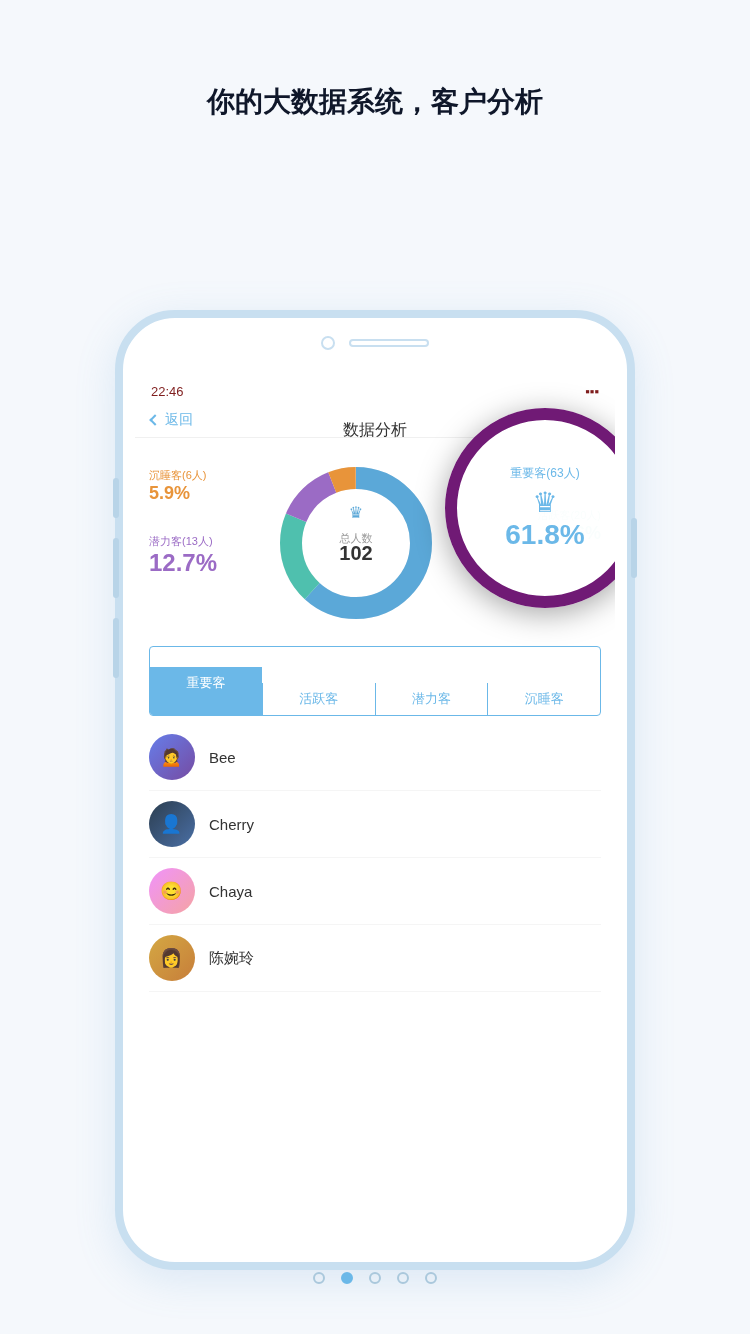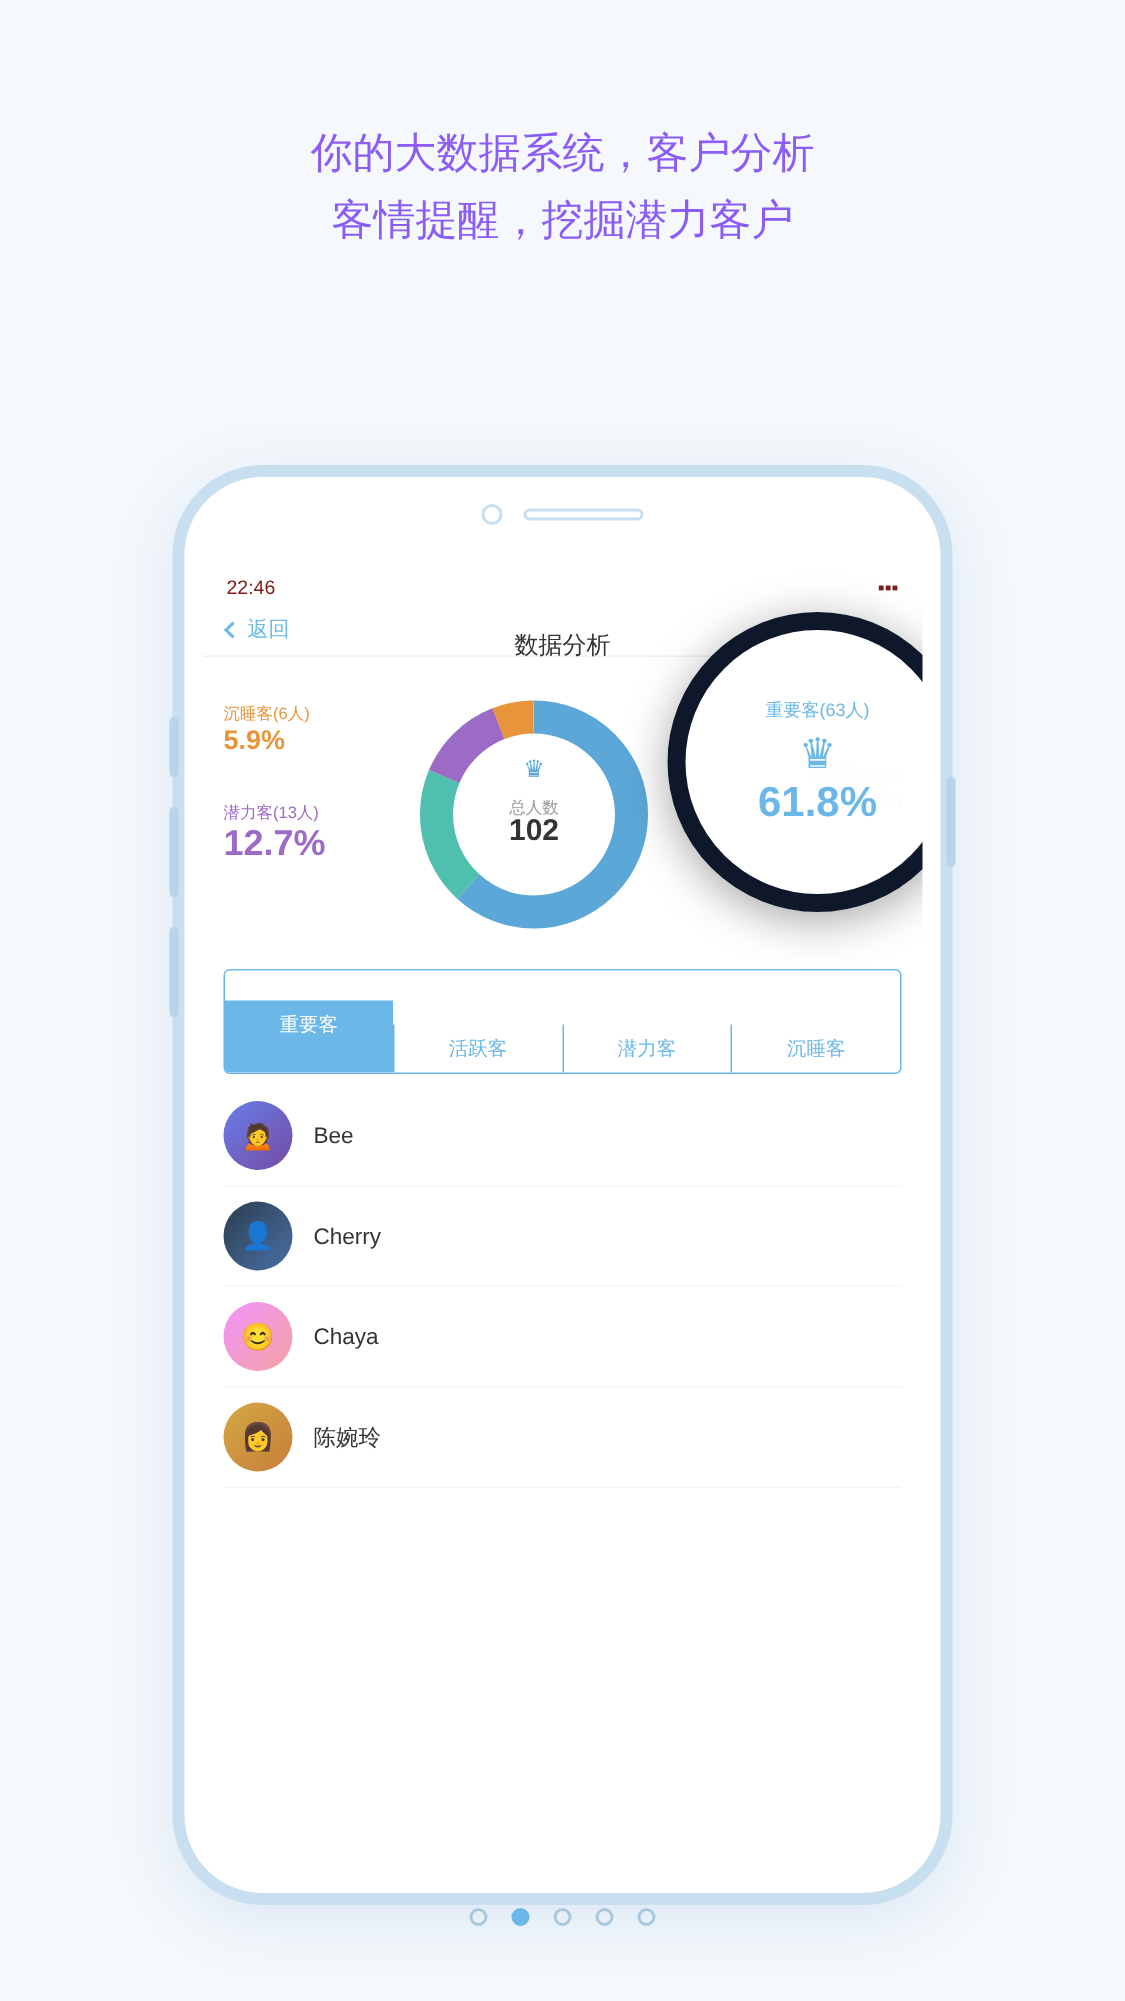--- a/index.html
+++ b/index.html
@@ -20,23 +20,23 @@
     }
     .main-title {
       font-size: 52px;
       color: #6bb8e8;
       font-weight: 300;
       letter-spacing: 4px;
       margin-bottom: 20px;
     }
     .sub-title {
       font-size: 28px;
-      color: #8b5cf6;
+      color: #0f172a;
       line-height: 1.6;
-      font-weight: 400;
+      font-weight: 700;
     }
 
     
     .phone-wrapper {
       position: absolute;
       top: 310px;
       left: 50%;
       transform: translateX(-50%);
       width: 520px;
       height: 960px;
@@ -212,21 +212,21 @@
     .avatar-chen { background: linear-gradient(135deg, #d4a843, #c77e3a); }
 
     
     .magnifier {
       position: absolute;
       top: -30px;
       right: -30px;
       width: 200px;
       height: 200px;
       border-radius: 50%;
-      border: 12px solid #0f172a;
+      border: 12px solid #701a75;
       background: rgba(255,255,255,0.97);
       overflow: hidden;
       box-shadow: 0 6px 30px rgba(0,0,0,0.35);
       z-index: 10;
       display: flex;
       align-items: center;
       justify-content: center;
     }
     .magnifier-inner {
       text-align: center;
@@ -317,21 +317,20 @@
       transform: rotate(45deg);
       margin-right: 4px;
     }
   </style>
 </head>
 <body>
 
 <div class="header-section">
   <div class="sub-title">
     <span>你的大数据系统，客户分析</span><br>
-    <span>客情提醒，挖掘潜力客户</span>
   </div>
 </div>
 
 <div class="phone-wrapper">
   <div class="phone-outer">
 
     <div class="phone-side-btn-right"></div>
     <div class="phone-side-btn-left1"></div>
     <div class="phone-side-btn-left2"></div>
     <div class="phone-side-btn-left3"></div>

